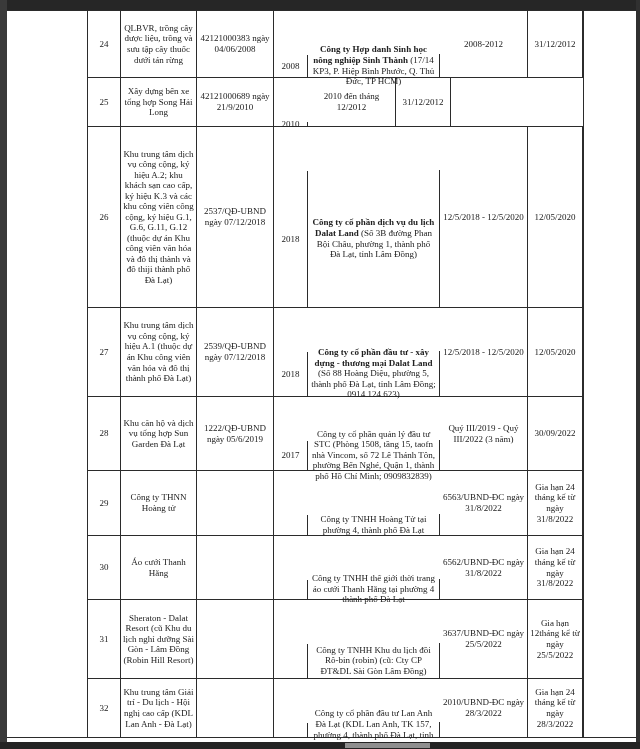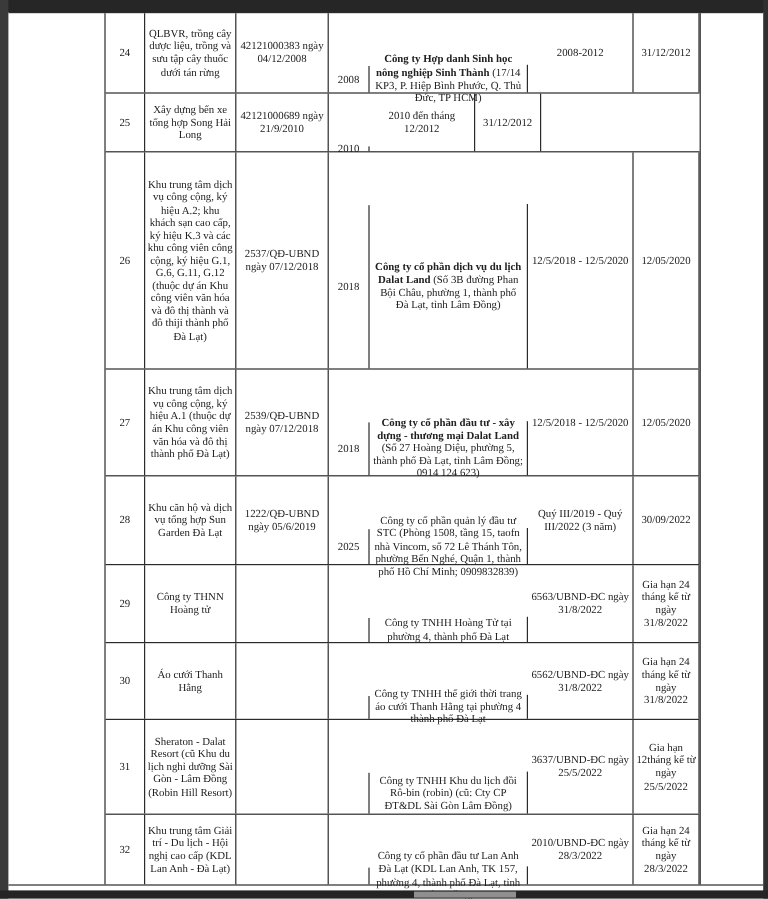--- a/index.html
+++ b/index.html
@@ -59,21 +59,21 @@
   <div class="margin-col left"></div>
   <div class="rows-col" id="rows-container">
       <div class="row" style="height: 67px;">
     <div class="cell c-no">
           <span>24</span>
         </div>
     <div class="cell c-project">
           <span>QLBVR, trồng cây dược liệu, trồng và sưu tập cây thuốc dưới tán rừng</span>
         </div>
     <div class="cell c-decision">
-          <span>42121000383 ngày 04/12/2008</span>
+          <span>42121000383 ngày 04/06/2008</span>
         </div>
     <div class="cell c-year">
           <span>2008</span>
         </div>
     <div class="cell c-company">
           <span><span class="company-bold">Công ty Hợp danh Sinh học nông nghiệp Sinh Thành</span><span> (17/14 KP3, P. Hiệp Bình Phước, Q. Thủ Đức, TP HCM)</span></span>
         </div>
     <div class="cell c-period">
           <span>2008-2012</span>
         </div>
@@ -131,41 +131,41 @@
     <div class="cell c-project">
           <span>Khu trung tâm dịch vụ công cộng, ký hiệu A.1 (thuộc dự án Khu công viên văn hóa và đô thị thành phố Đà Lạt)</span>
         </div>
     <div class="cell c-decision">
           <span>2539/QĐ-UBND ngày 07/12/2018</span>
         </div>
     <div class="cell c-year">
           <span>2018</span>
         </div>
     <div class="cell c-company">
-          <span><span class="company-bold">Công ty cổ phần đầu tư - xây dựng - thương mại Dalat Land</span><span> (Số 27 Hoàng Diệu, phường 5, thành phố Đà Lạt, tỉnh Lâm Đồng; 0914 124 623)</span></span>
+          <span><span class="company-bold">Công ty cổ phần đầu tư - xây dựng - thương mại Dalat Land</span><span> (Số 88 Hoàng Diệu, phường 5, thành phố Đà Lạt, tỉnh Lâm Đồng; 0914 124 623)</span></span>
         </div>
     <div class="cell c-period">
           <span>12/5/2018 - 12/5/2020</span>
         </div>
     <div class="cell c-date">
           <span>12/05/2020</span>
         </div>
   </div>
       <div class="row" style="height: 74px;">
     <div class="cell c-no">
           <span>28</span>
         </div>
     <div class="cell c-project">
           <span>Khu căn hộ và dịch vụ tổng hợp Sun Garden Đà Lạt</span>
         </div>
     <div class="cell c-decision">
           <span>1222/QĐ-UBND ngày 05/6/2019</span>
         </div>
     <div class="cell c-year">
-          <span>2025</span>
+          <span>2017</span>
         </div>
     <div class="cell c-company">
           <span><span class="company-bold"></span><span>Công ty cổ phần quản lý đầu tư STC (Phòng 1508, tầng 15, taofn nhà Vincom, số 72 Lê Thánh Tôn, phường Bến Nghé, Quận 1, thành phố Hồ Chí Minh; 0909832839)</span></span>
         </div>
     <div class="cell c-period">
           <span>Quý III/2019 - Quý III/2022 (3 năm)</span>
         </div>
     <div class="cell c-date">
           <span>30/09/2022</span>
         </div>

